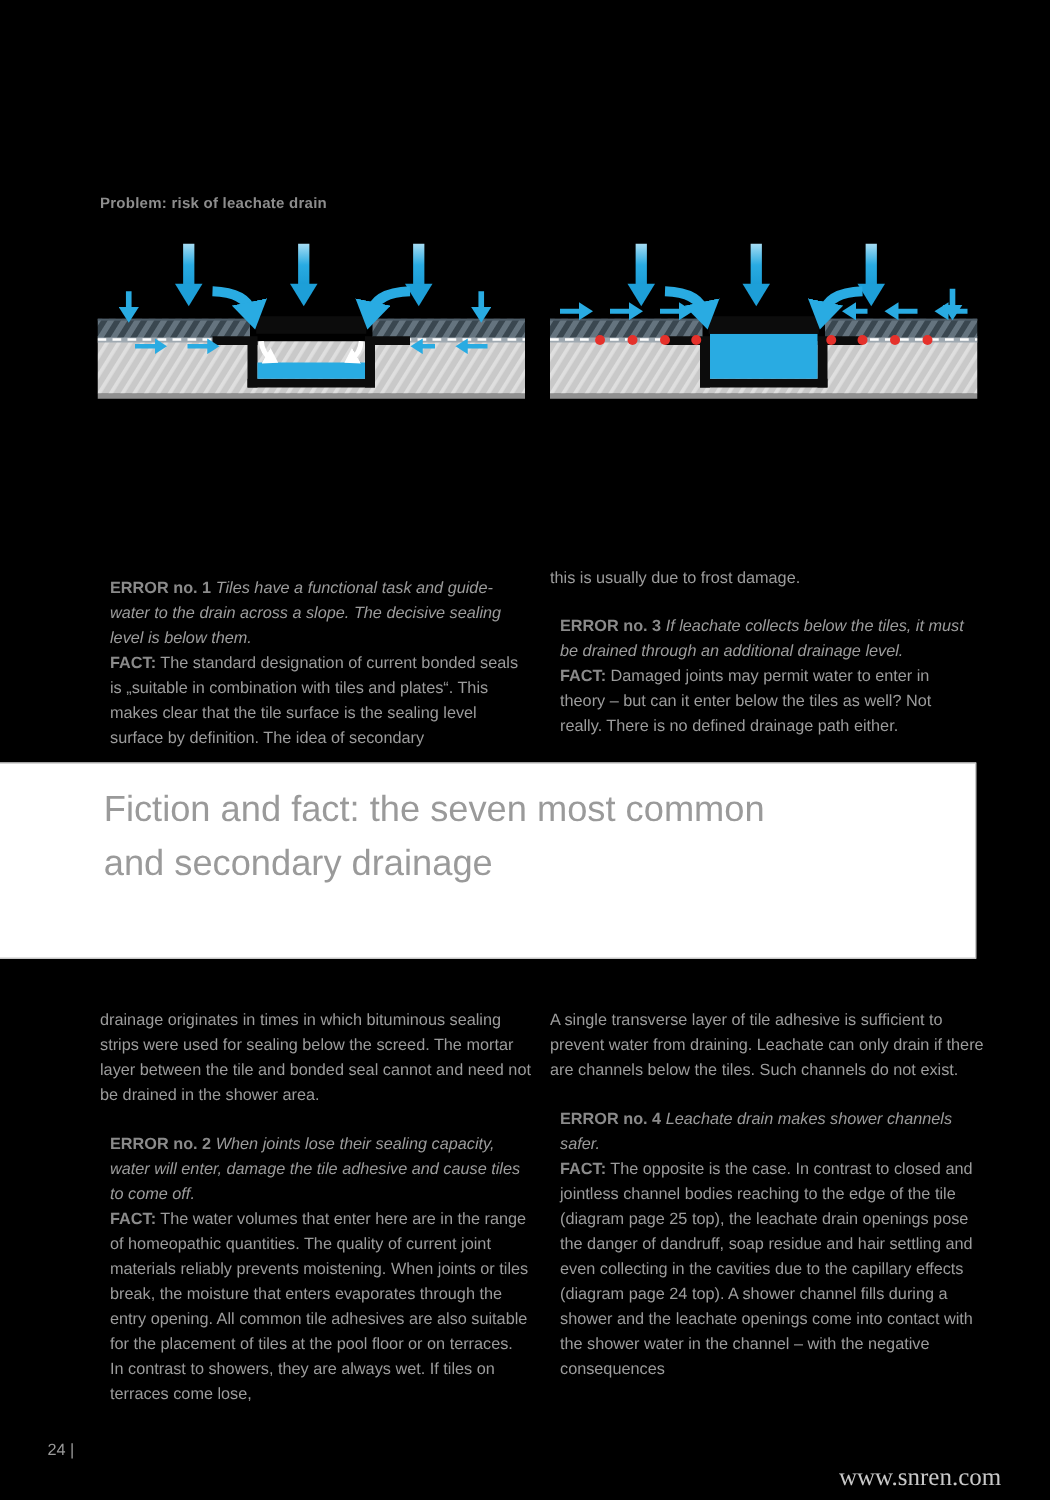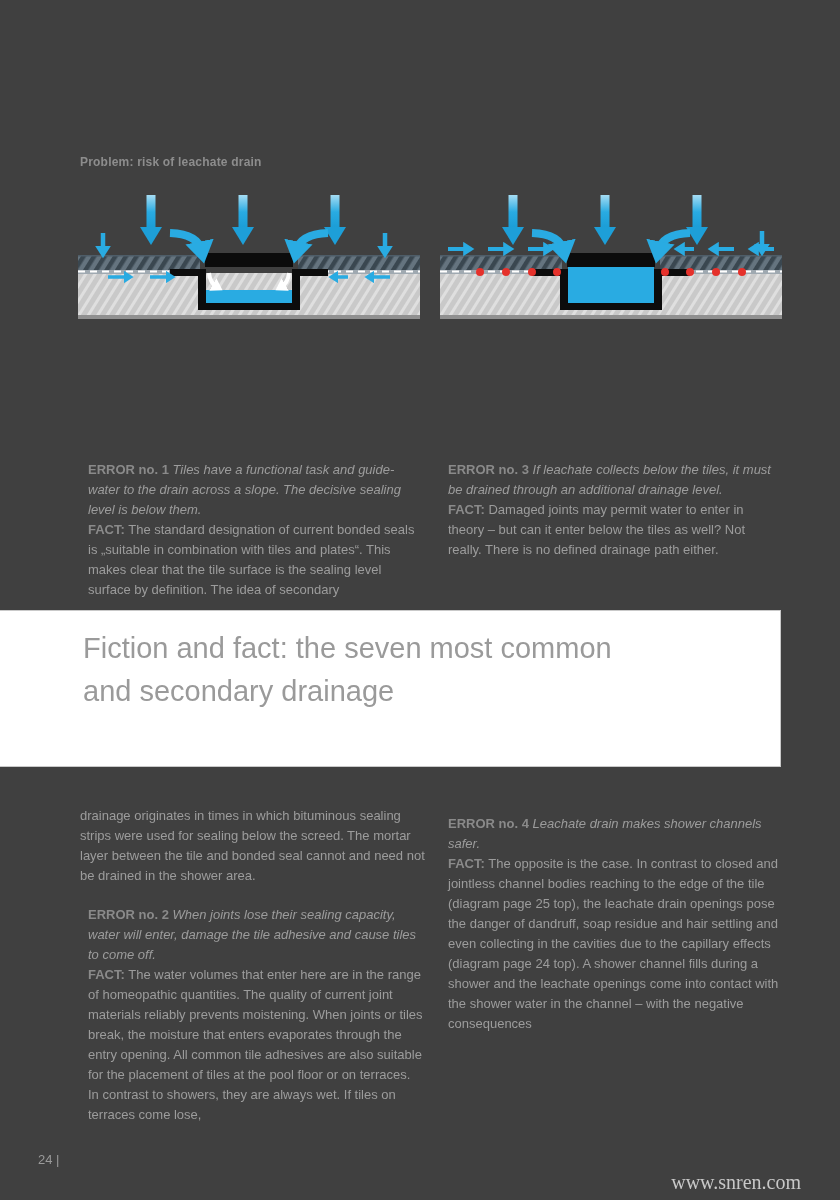--- a/index.html
+++ b/index.html
@@ -1,17 +1,17 @@
 <!DOCTYPE html>
 <html><head>
 <meta charset="utf-8">
 <style>
   html,body { margin:0; padding:0; background:#ffffff; }
   .page {
-    position:relative; width:840px; height:1200px; background:#404040;
+    position:relative; width:840px; height:1200px; background:#000000;
     font-family:"Liberation Sans", sans-serif; overflow:hidden;
   }
   .section-heading {
     position:absolute; left:80px; top:155px;
     font-size:12px; font-weight:bold; color:#8d8d8d; letter-spacing:.2px;
   }
   .diagram { position:absolute; top:193px; width:342px; height:132px; }
   .diagram.dleft  { left:78px; }
   .diagram.dright { left:440px; }
   .caption {
@@ -191,20 +191,21 @@
 
   <div class="col tl">
     <p>
       <b class="lbl">ERROR no. 1</b>
       <span class="claim">Tiles have a functional task and guide-water to the drain across a slope. The decisive sealing level is below them.</span><br>
       <b class="lbl">FACT:</b>
       <span>The standard designation of current bonded seals is „suitable in combination with tiles and plates“. This makes clear that the tile surface is the sealing level surface by definition. The idea of secondary</span>
     </p>
   </div>
   <div class="col tr">
+    <p>this is usually due to frost damage.</p>
     <p>
       <b class="lbl">ERROR no. 3</b>
       <span class="claim">If leachate collects below the tiles, it must be drained through an additional drainage level.</span><br>
       <b class="lbl">FACT:</b>
       <span>Damaged joints may permit water to enter in theory – but can it enter below the tiles as well? Not really. There is no defined drainage path either.</span>
     </p>
   </div>
 
   <div class="title-box">
     <div class="line">Fiction and fact: the seven most common</div>
@@ -214,20 +215,21 @@
   <div class="col bl">
     <p>drainage originates in times in which bituminous sealing strips were used for sealing below the screed. The mortar layer between the tile and bonded seal cannot and need not be drained in the shower area.</p>
     <p>
       <b class="lbl">ERROR no. 2</b>
       <span class="claim">When joints lose their sealing capacity, water will enter, damage the tile adhesive and cause tiles to come off.</span><br>
       <b class="lbl">FACT:</b>
       <span>The water volumes that enter here are in the range of homeopathic quantities. The quality of current joint materials reliably prevents moistening. When joints or tiles break, the moisture that enters evaporates through the entry opening. All common tile adhesives are also suitable for the placement of tiles at the pool floor or on terraces. In contrast to showers, they are always wet. If tiles on terraces come lose,</span>
     </p>
   </div>
   <div class="col br">
+    <p>A single transverse layer of tile adhesive is sufficient to prevent water from draining. Leachate can only drain if there are channels below the tiles. Such channels do not exist.</p>
     <p>
       <b class="lbl">ERROR no. 4</b>
       <span class="claim">Leachate drain makes shower channels safer.</span><br>
       <b class="lbl">FACT:</b>
       <span>The opposite is the case. In contrast to closed and jointless channel bodies reaching to the edge of the tile (diagram page 25 top), the leachate drain openings pose the danger of dandruff, soap residue and hair settling and even collecting in the cavities due to the capillary effects (diagram page 24 top). A shower channel fills during a shower and the leachate openings come into contact with the shower water in the channel – with the negative consequences</span>
     </p>
   </div>
 
   <div class="footer-page">24 |</div>
   <div class="watermark">www.snren.com</div>

